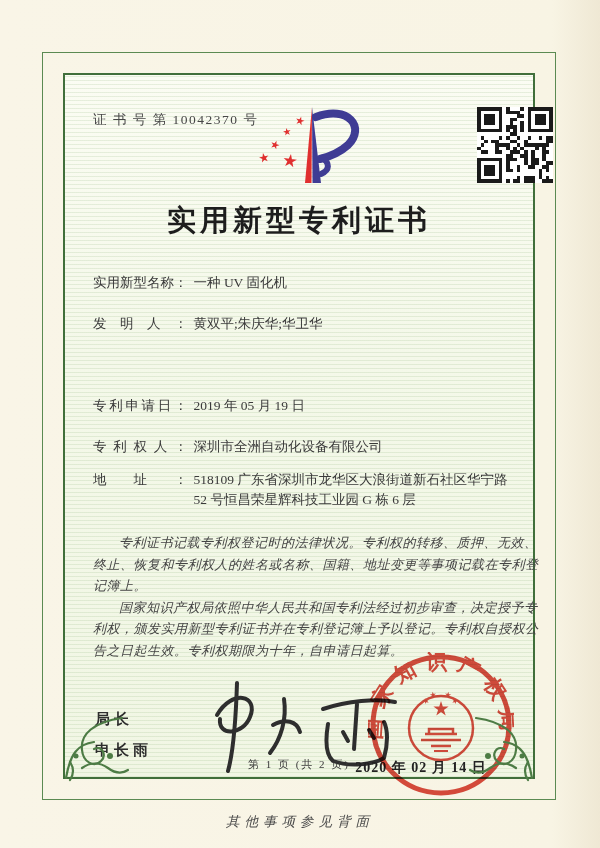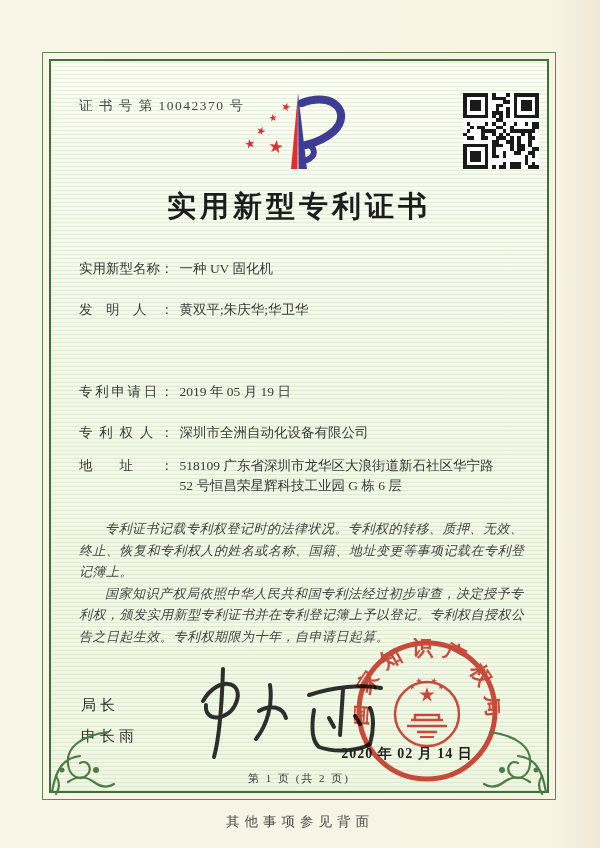--- a/index.html
+++ b/index.html
@@ -4,21 +4,21 @@
 <style>
   html,body{margin:0;padding:0;}
   body{
     width:600px;height:848px;position:relative;overflow:hidden;
     background:linear-gradient(90deg,#f9f5e7 0%,#f8f4e4 92%,#efe8d4 100%);
     font-family:"Liberation Serif","DejaVu Serif",serif;
     color:#3b3b3b;
   }
   .cert-border{
     position:absolute;left:42px;top:52px;width:514px;height:748px;
-    border:1px solid #5b8a52;padding:6px;box-sizing:border-box;
+    border:1px solid #5b8a52;padding:20px;box-sizing:border-box;
   }
   .cert-inner{
     position:relative;width:100%;height:100%;box-sizing:border-box;
     border:2px solid #416f3b;
     background:
       repeating-linear-gradient(0deg,rgba(112,160,92,0.15) 0px,rgba(112,160,92,0.15) 1px,rgba(255,255,255,0) 1px,rgba(255,255,255,0) 4px),
       linear-gradient(180deg,#fbfcf3 0%,#f4f8e9 40%,#f1f6e4 100%);
   }
   .cert-no{
     position:absolute;left:28px;top:36px;font-size:13.5px;letter-spacing:1.5px;color:#474747;
@@ -36,38 +36,38 @@
   }
   .val{display:inline-block;vertical-align:top;margin-left:6px;max-width:330px;}
   .r0{top:198px}.r1{top:239px}.r2{top:280px}.r3{top:321px}.r4{top:362px}.r5{top:395px}
   .grant-row{position:absolute;left:28px;top:437px;width:470px;font-size:13.5px;white-space:nowrap;}
   .grant-row .gv{margin-left:6px;margin-right:34px;}
   .paras{
     position:absolute;left:28px;top:457px;width:454px;
     font-size:13px;line-height:21.5px;font-style:italic;color:#444;letter-spacing:0.5px;
   }
   .paras p{margin:0;text-indent:2em;}
-  .director{position:absolute;left:30px;font-size:15px;letter-spacing:4px;color:#2e2e2e;font-weight:400;}
+  .director{position:absolute;left:30px;font-size:15px;letter-spacing:4px;color:#2e2e2e;font-weight:700;}
   .d1{top:635px}.d2{top:666px}
   .sig{position:absolute;left:122px;top:600px;width:215px;height:100px;}
   .seal{position:absolute;left:303px;top:577px;width:146px;height:146px;opacity:0.9;mix-blend-mode:multiply;pointer-events:none;}
   .seal-date{
     position:absolute;left:278px;top:684px;width:156px;text-align:center;
     font-size:14px;font-weight:bold;color:#222;letter-spacing:1px;white-space:nowrap;
   }
   .page-footer{
     position:absolute;left:0;bottom:5px;width:100%;text-align:center;
     font-size:11px;letter-spacing:2px;color:#3a3a3a;
   }
   .ornament{position:absolute;width:72px;height:72px;bottom:-7px;}
   .orn-l{left:-5px}
   .orn-r{right:-5px;transform:scaleX(-1);}
   .back-note{
     position:absolute;left:0;top:813px;width:100%;text-align:center;
-    font-size:13.5px;letter-spacing:5px;color:#4a4a4a;
+    font-size:13.5px;font-style:italic;letter-spacing:5px;color:#4a4a4a;
   }
 </style>
 </head>
 <body>
 
 <div class="cert-border">
   <div class="cert-inner">
 
     <div class="cert-no">证 书 号 第 10042370 号</div>
 

